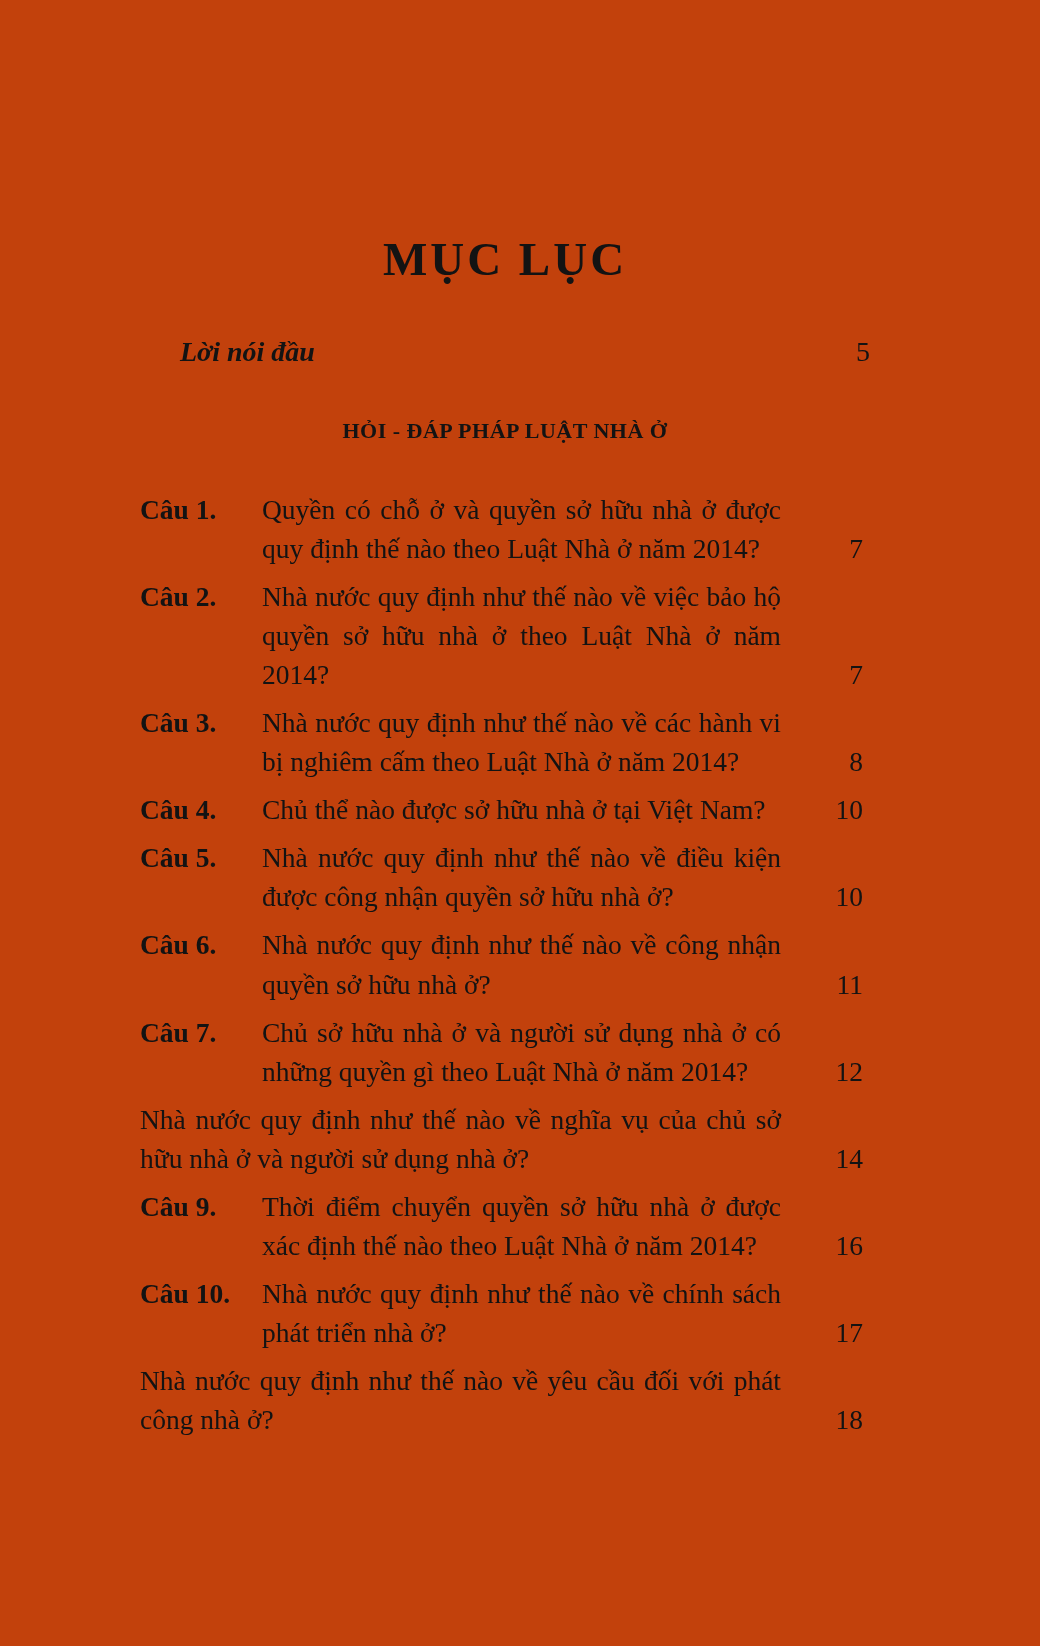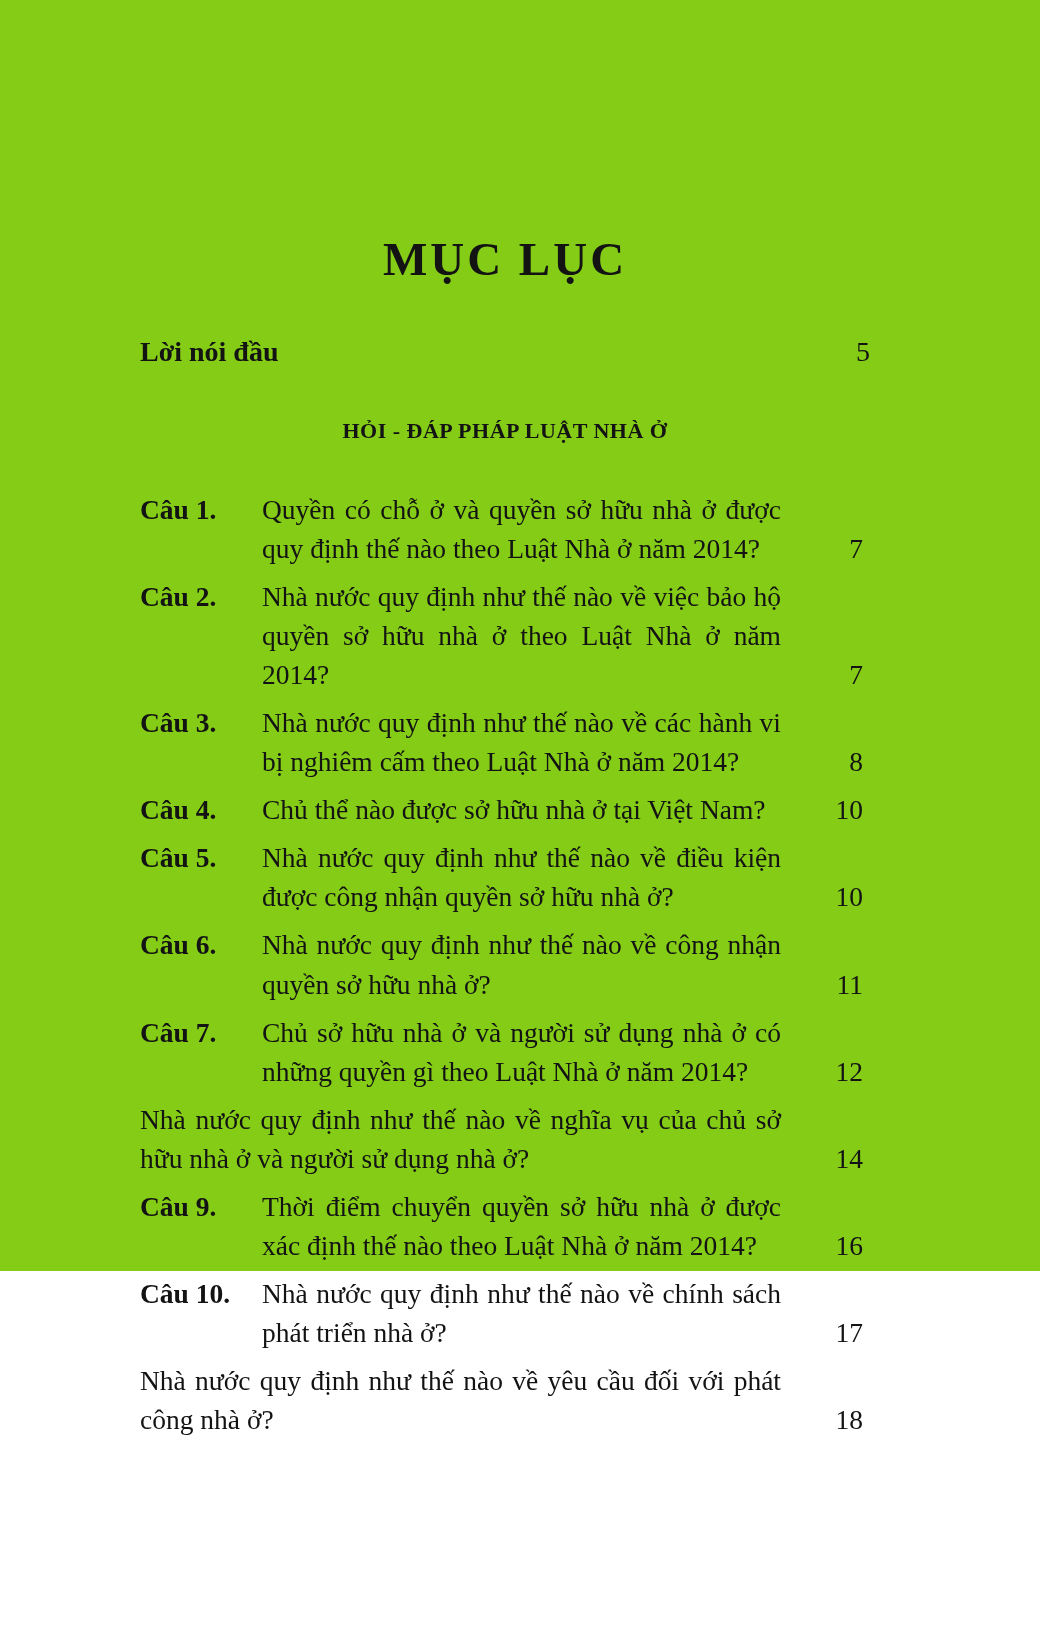--- a/index.html
+++ b/index.html
@@ -10,40 +10,42 @@
   body {
     width: 1040px;
     height: 1646px;
     font-family: "Liberation Serif", serif;
     color: #131313;
     overflow: hidden;
   }
   .page {
     box-sizing: border-box;
     width: 1040px;
-    height: 1271px;
+    height: 1646px;
     padding: 232px 170px 40px 140px;
-    background: #84cc16;
+    background: #c2410c;
   }
   .toc-title {
     text-align: center;
     font-size: 47px;
     font-weight: bold;
     letter-spacing: 3px;
     margin: 0 0 50px 0;
   }
   .preface-row {
     display: flex;
     align-items: baseline;
     font-size: 28px;
     margin: 0 0 50px 0;
   }
   .preface-label {
     flex: 1;
     font-weight: bold;
+    font-style: italic;
+    margin-left: 40px;
   }
   .preface-page {
     width: 56px;
     text-align: right;
   }
   .section-heading {
     text-align: center;
     font-weight: bold;
     font-size: 22px;
     letter-spacing: 0.5px;

